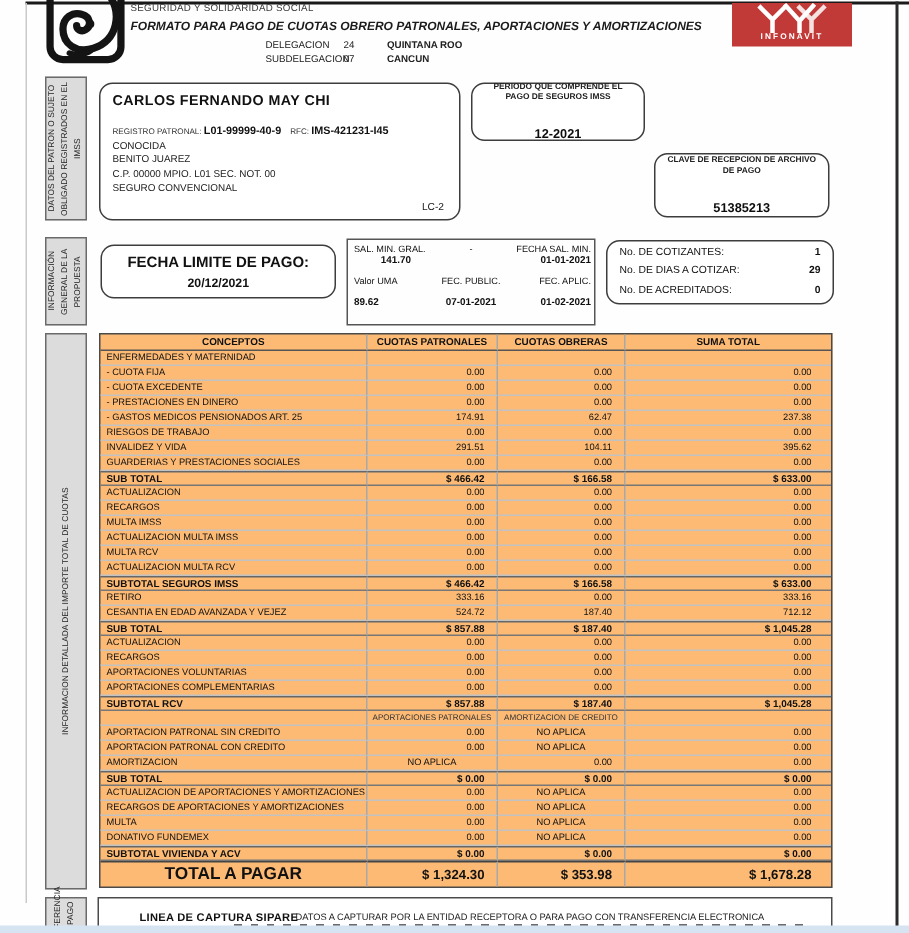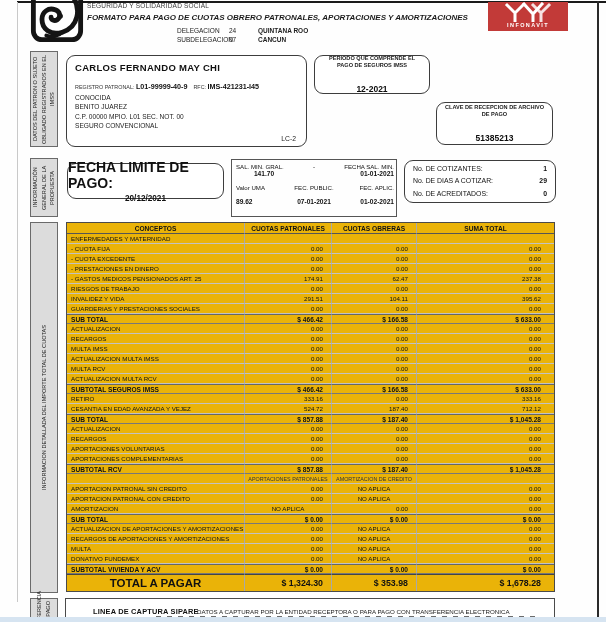--- a/index.html
+++ b/index.html
@@ -50,39 +50,39 @@
   .small-box{display:flex;flex-direction:column;align-items:center;justify-content:center;text-align:center;}
   .pbox1{left:314px;top:55px;width:116px;height:39px;}
   .pbox2{left:436px;top:55px;width:117px;height:41px;}
   .pbox3{left:314px;top:102px;width:116px;height:44px;}
   .pbox4{left:436px;top:102px;width:117px;height:43px;}
   .small-box .bx-label{font-size:5.6px;font-weight:bold;color:#222;line-height:1.3;padding:0 6px;}
   .small-box .bx-value{font-size:8.5px;font-weight:bold;margin-top:15px;color:#0d0d0d;}
 
   .fecha-box{left:67px;top:163px;width:157px;height:36px;display:flex;flex-direction:column;
              align-items:center;justify-content:center;}
-  .fecha-box .f1{font-size:14px;font-weight:bold;}
+  .fecha-box .f1{font-size:10px;font-weight:bold;}
   .fecha-box .f2{font-size:8.2px;font-weight:bold;margin-top:3px;}
 
   .salmin-box{left:231px;top:159px;width:166px;height:58px;border:1px solid #555;box-sizing:border-box;
               font-size:6.1px;padding:3px 4px;}
   .sm-grid{display:grid;grid-template-columns:56px 44px 58px;}
   .sm-grid div{white-space:nowrap;}
   .sm-b{font-weight:bold;font-size:6.6px;}
   .sm-c{text-align:center;}
   .sm-r{text-align:right;}
   .sm-gap{height:7px;}
 
   .cotiz-box{left:404px;top:160px;width:152px;height:43px;display:flex;flex-direction:column;
              justify-content:center;padding:0 8px;box-sizing:border-box;}
   .cotiz-row{display:flex;justify-content:space-between;font-size:6.9px;line-height:1.75;color:#111;}
   .cotiz-row b{font-weight:bold;}
 
   
-  .ctable{left:66px;top:222px;width:489px;border:1.2px solid #4a4a4a;box-sizing:border-box;background:#eab308;}
+  .ctable{left:66px;top:222px;width:489px;border:1.2px solid #4a4a4a;box-sizing:border-box;background:#fdba74;}
   .trow{display:grid;grid-template-columns:178px 87px 85px auto;}
   .tcell{border-right:1px solid #a8a8a8;border-bottom:1px solid #c2c2c2;box-sizing:border-box;
          height:10px;line-height:10px;font-size:6.2px;overflow:hidden;white-space:nowrap;}
   .tcell:last-child{border-right:none;}
   .hrow .tcell{height:11px;line-height:11px;font-weight:bold;text-align:center;font-size:6.6px;
                border-bottom:1px solid #555;}
   .c-concept{padding-left:4px;text-align:left;}
   .c-num{text-align:right;padding-right:8px;}
   .trow .tcell:last-child.c-num{padding-right:13px;}
   .c-center{text-align:center;padding-right:0;}

